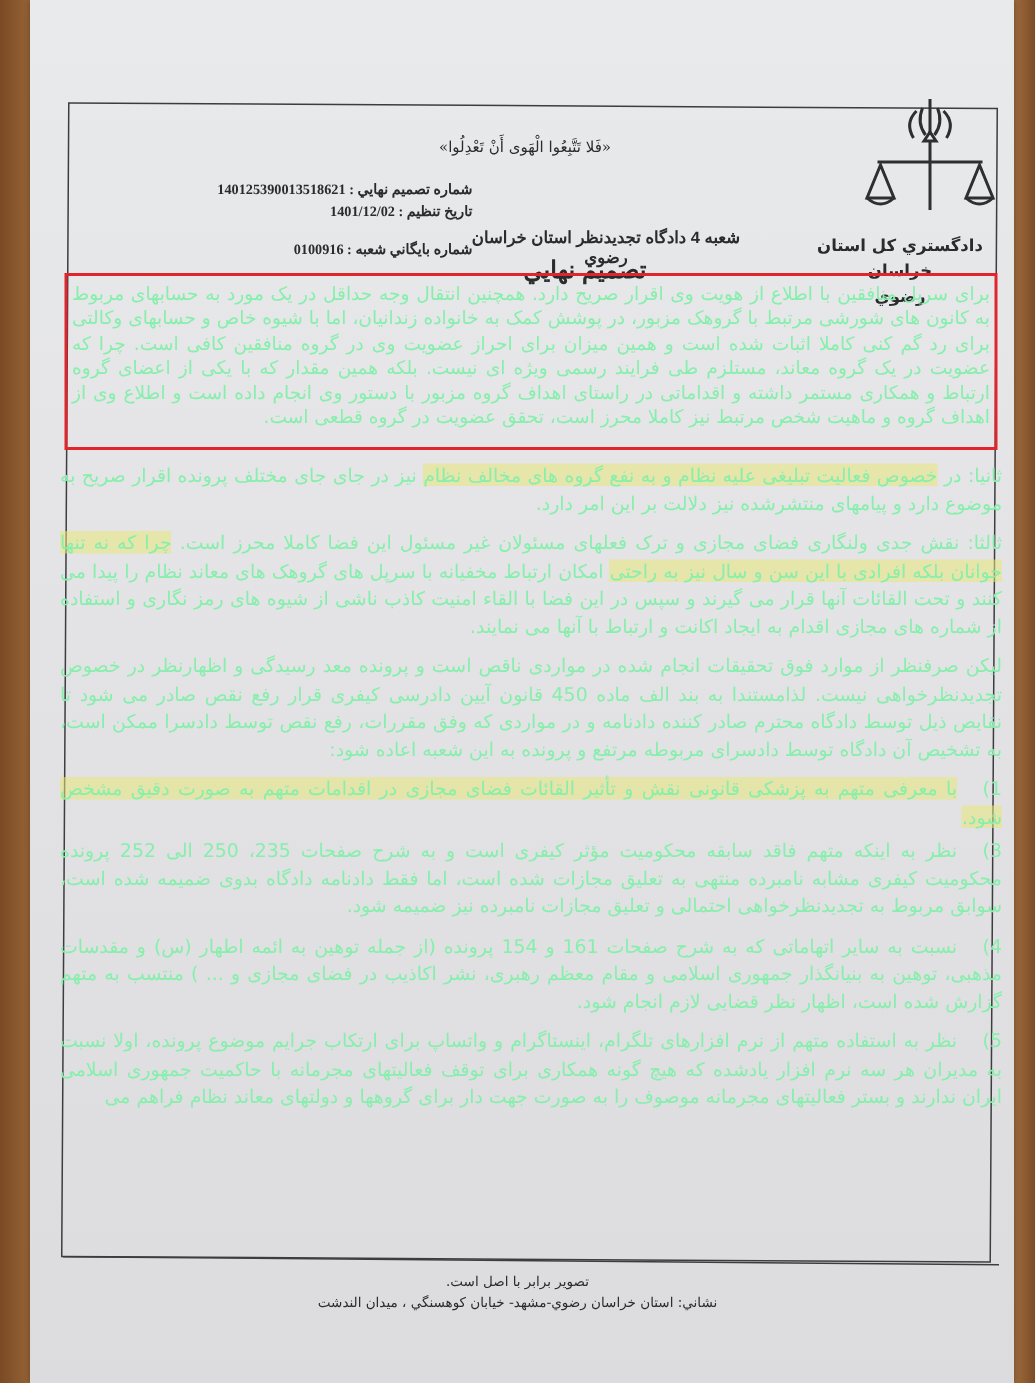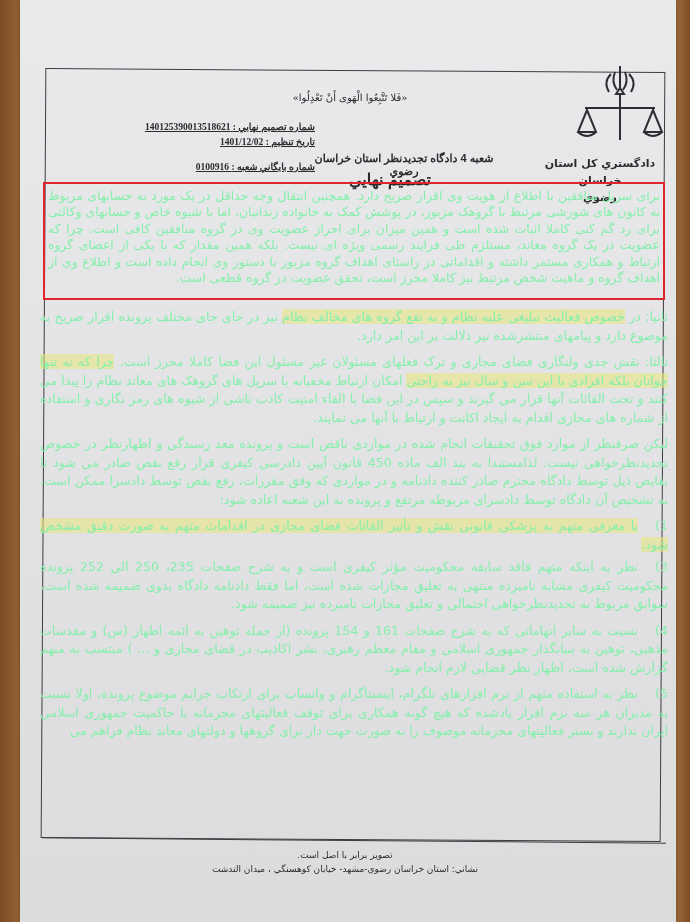--- a/index.html
+++ b/index.html
@@ -4,21 +4,21 @@
 <style>
   html,body{margin:0;padding:0;}
   body{width:690px;height:922px;background:#8a5a32;position:relative;overflow:hidden;font-family:"DejaVu Sans",sans-serif;}
   .table-edge{position:absolute;left:0;top:0;width:22px;height:922px;background:linear-gradient(90deg,#7a4a24,#9a6638);}
   .table-edge-right{position:absolute;right:0;top:0;width:14px;height:922px;background:linear-gradient(90deg,#a06c3e,#7d4c26);}
   .paper{position:absolute;left:20px;top:0;width:656px;height:922px;background:linear-gradient(180deg,#e9eaec 0%,#e4e4e6 40%,#dcdcde 100%);box-shadow:0 0 4px rgba(0,0,0,.35);}
   .frame{position:absolute;left:23px;top:70px;width:618px;height:768px;border:1.5px solid #3d3d40;transform:rotate(0.35deg);}
   .ink{color:#2b2b2e;}
   .motto{position:absolute;left:220px;top:92px;width:220px;text-align:center;font-size:10px;font-family:"DejaVu Serif",serif;}
   .meta{position:absolute;left:130px;top:120px;width:165px;direction:rtl;font-size:9.5px;line-height:15px;font-family:"Liberation Serif",serif;font-weight:bold;}
-  .meta .row{display:block;white-space:nowrap;text-decoration:underline;}
+  .meta .row{display:block;white-space:nowrap;}
   .meta .gap{height:10px;}
   .branch{position:absolute;left:284px;top:152px;width:200px;direction:rtl;text-align:center;font-size:11px;font-weight:bold;font-family:"Liberation Sans",sans-serif;}
   .title{position:absolute;left:300px;top:170px;width:140px;direction:rtl;text-align:center;font-size:16px;font-weight:bold;font-family:"Liberation Sans",sans-serif;}
   .emblem{position:absolute;left:555px;top:60px;width:90px;height:100px;}
   .org{position:absolute;left:520px;top:155px;width:120px;direction:rtl;text-align:center;font-size:11px;font-weight:bold;line-height:17px;}
   .highlight-box{position:absolute;left:43px;top:182px;width:622px;height:118px;border:2.5px solid #e0262c;box-sizing:border-box;}
   .body{position:absolute;left:40px;width:628px;direction:rtl;text-align:justify;font-size:12.6px;line-height:18.5px;font-family:"DejaVu Sans",sans-serif;color:#86efac;}
   .p{margin:0;}
   .mark{background:rgba(232,230,120,.55);}
   .num{display:inline-block;width:30px;}

